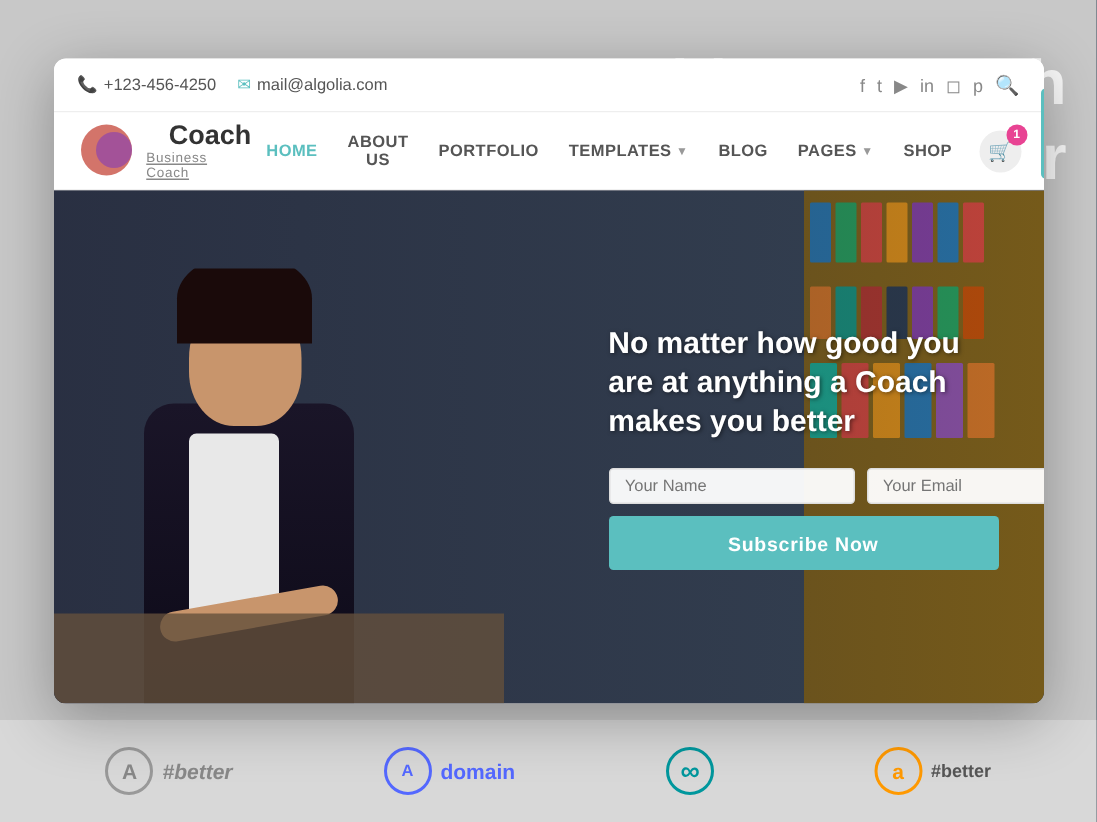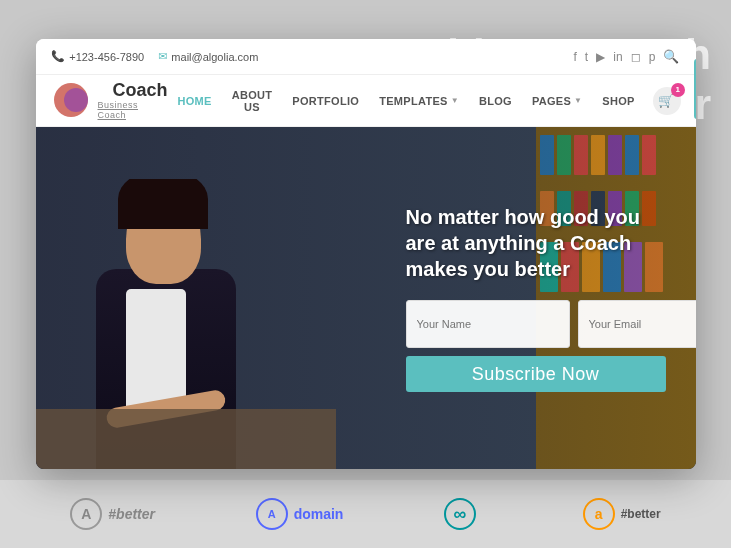--- a/index.html
+++ b/index.html
@@ -304,39 +304,39 @@
       gap: 8px;
     }
 
     .form-row {
       display: flex;
       gap: 8px;
     }
 
     .hero-input {
       flex: 1;
-      height: 48px;
+      height: 24px;
       border: 1px solid #ddd;
       border-radius: 3px;
       background: rgba(255,255,255,0.95);
       padding: 0 10px;
       font-size: 11px;
       color: #999;
       outline: none;
     }
 
     .subscribe-btn {
       width: 100%;
       height: 36px;
       background: #5bbfbf;
       border: none;
       border-radius: 3px;
       color: #fff;
-      font-size: 18px;
-      font-weight: 400;
+      font-size: 13px;
+      font-weight: 700;
       cursor: pointer;
       letter-spacing: 0.5px;
     }
 
     
     .teal-strip {
       position: absolute;
       right: -12px;
       top: 20px;
       width: 14px;
@@ -355,21 +355,21 @@
 </div>
 
 <div class="card">
 
   <div class="teal-strip"></div>
 
   <div class="top-bar">
     <div class="top-bar-left">
       <div class="top-bar-contact">
         <span class="contact-icon">📞</span>
-        <span>+123-456-7890</span>
+        <span>+123-456-4250</span>
       </div>
       <div class="top-bar-contact">
         <span class="contact-icon">✉</span>
         <span>mail@algolia.com</span>
       </div>
     </div>
     <div class="top-bar-right">
       <span class="social-icon">f</span>
       <span class="social-icon">t</span>
       <span class="social-icon">▶</span>

